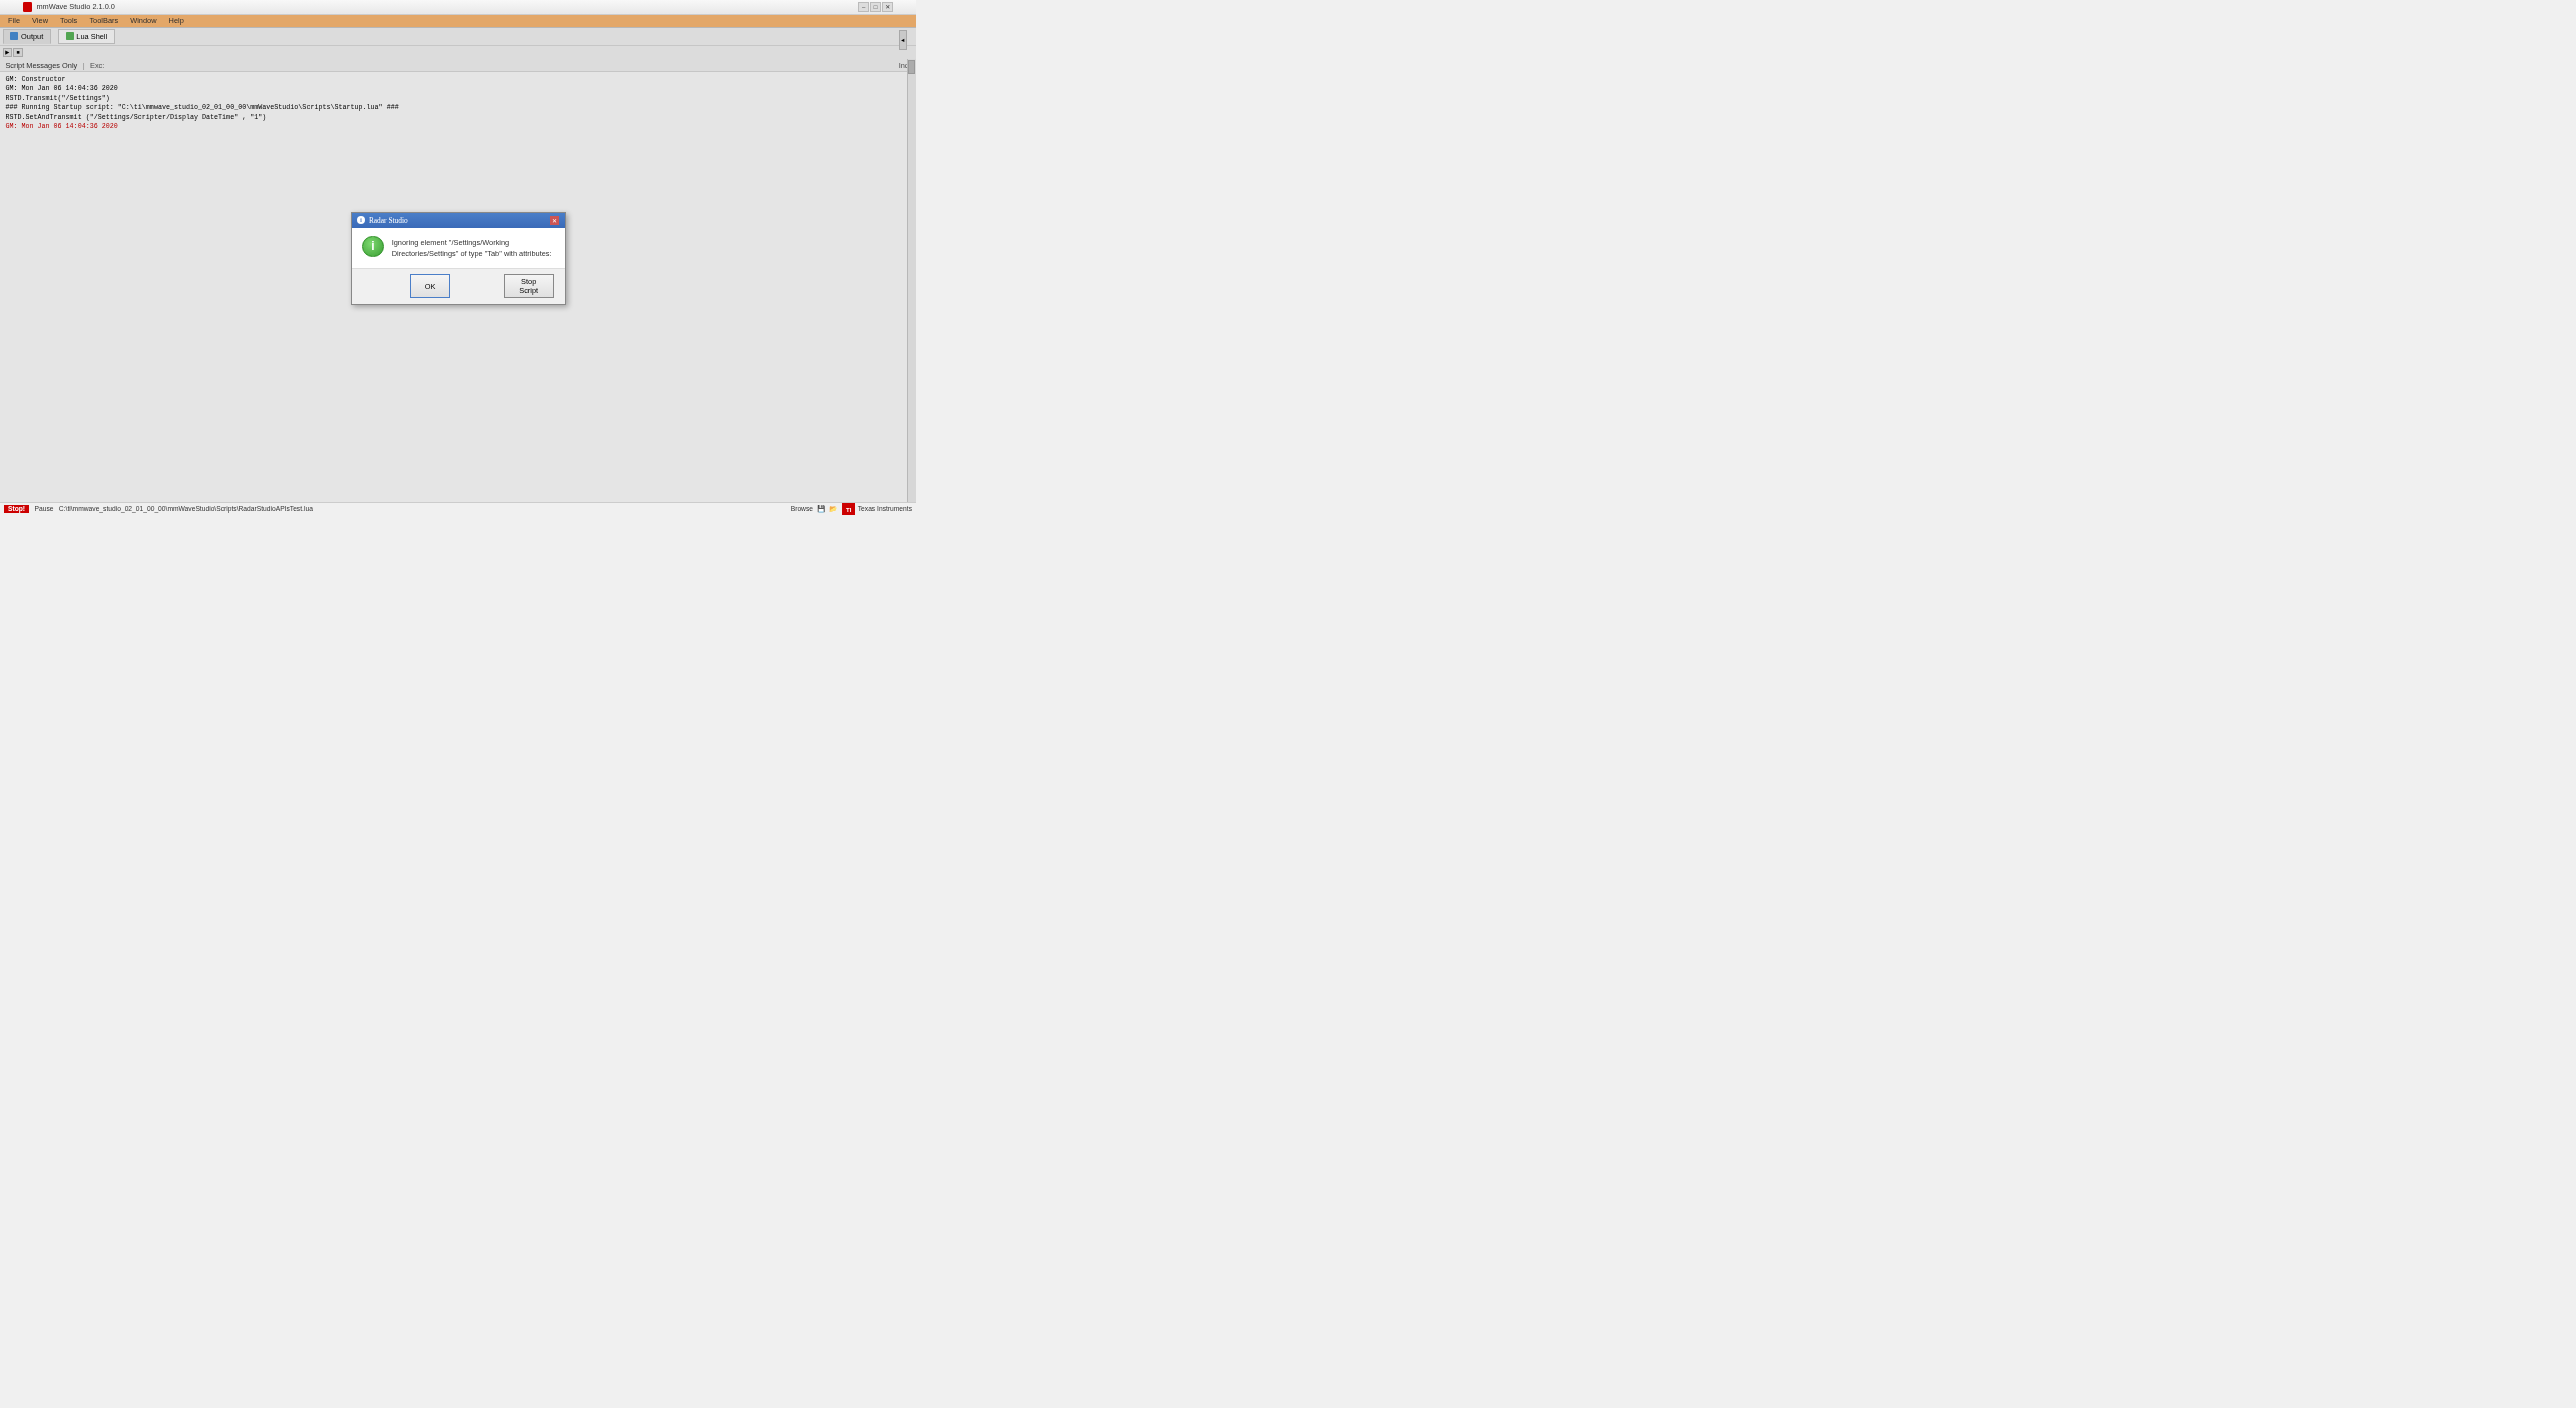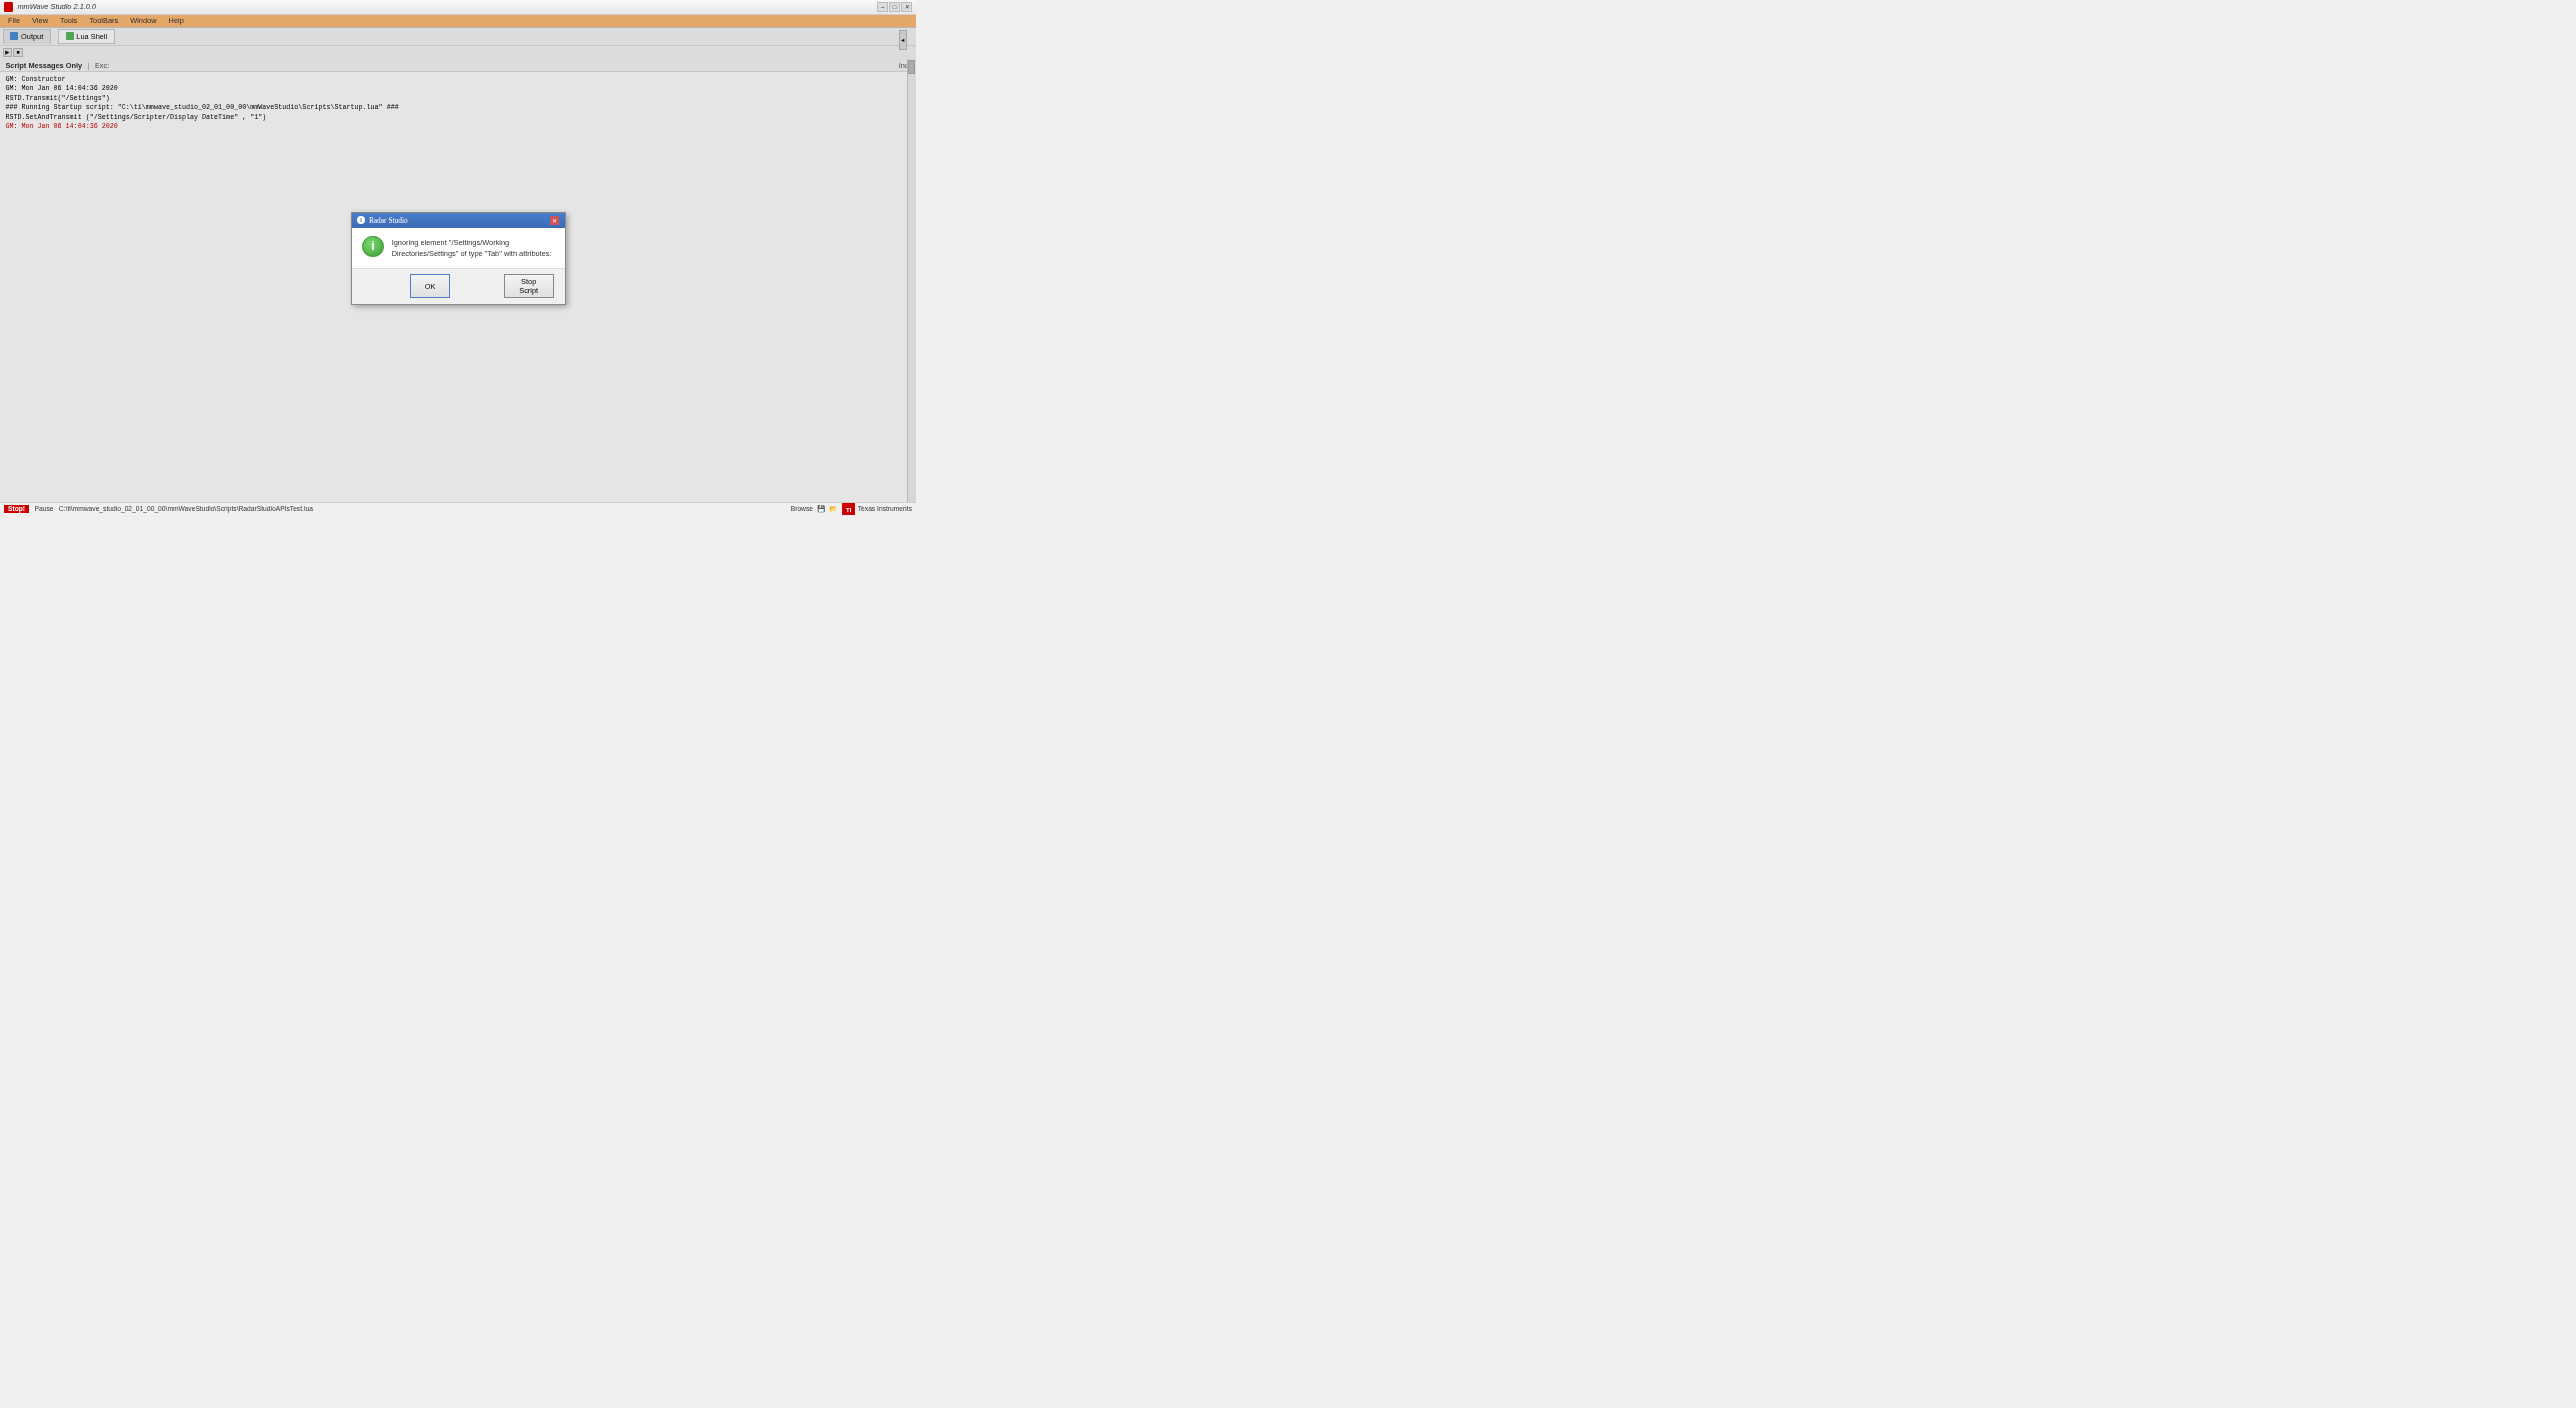--- a/index.html
+++ b/index.html
@@ -13,23 +13,22 @@
       position: relative;
     }
 
     
     #title-bar {
       background: linear-gradient(to bottom, #f8f8f8, #e8e8e8);
       border-bottom: 0.7px solid #ccc;
       height: 14.8px;
       display: flex;
       align-items: center;
-      padding: 0 4px;
+      padding: 0 23px;
       justify-content: space-between;
-      font-style: italic;
     }
     #title-bar-left {
       display: flex;
       align-items: center;
       gap: 4px;
     }
     #app-icon {
       width: 9.4px;
       height: 9.4px;
       background: #cc0000;
@@ -134,21 +133,21 @@
       background: #f5f5f5;
       border-bottom: 0.7px solid #ddd;
       height: 13.4px;
       display: flex;
       align-items: center;
       padding: 0 5.4px;
       font-size: 7.4px;
       color: #555;
       gap: 5.4px;
     }
-    .messages-label { font-weight: bold; color: #333; }
+    .messages-label { font-weight: normal; color: #333; }
     .messages-pipe { color: #999; }
     .messages-option { color: #555; }
     .messages-option-right { margin-left: auto; color: #555; }
 
     
     #console-area {
       background: #ffffff;
       flex: 1;
       padding: 2.7px 5.4px;
       font-family: 'Courier New', monospace;

